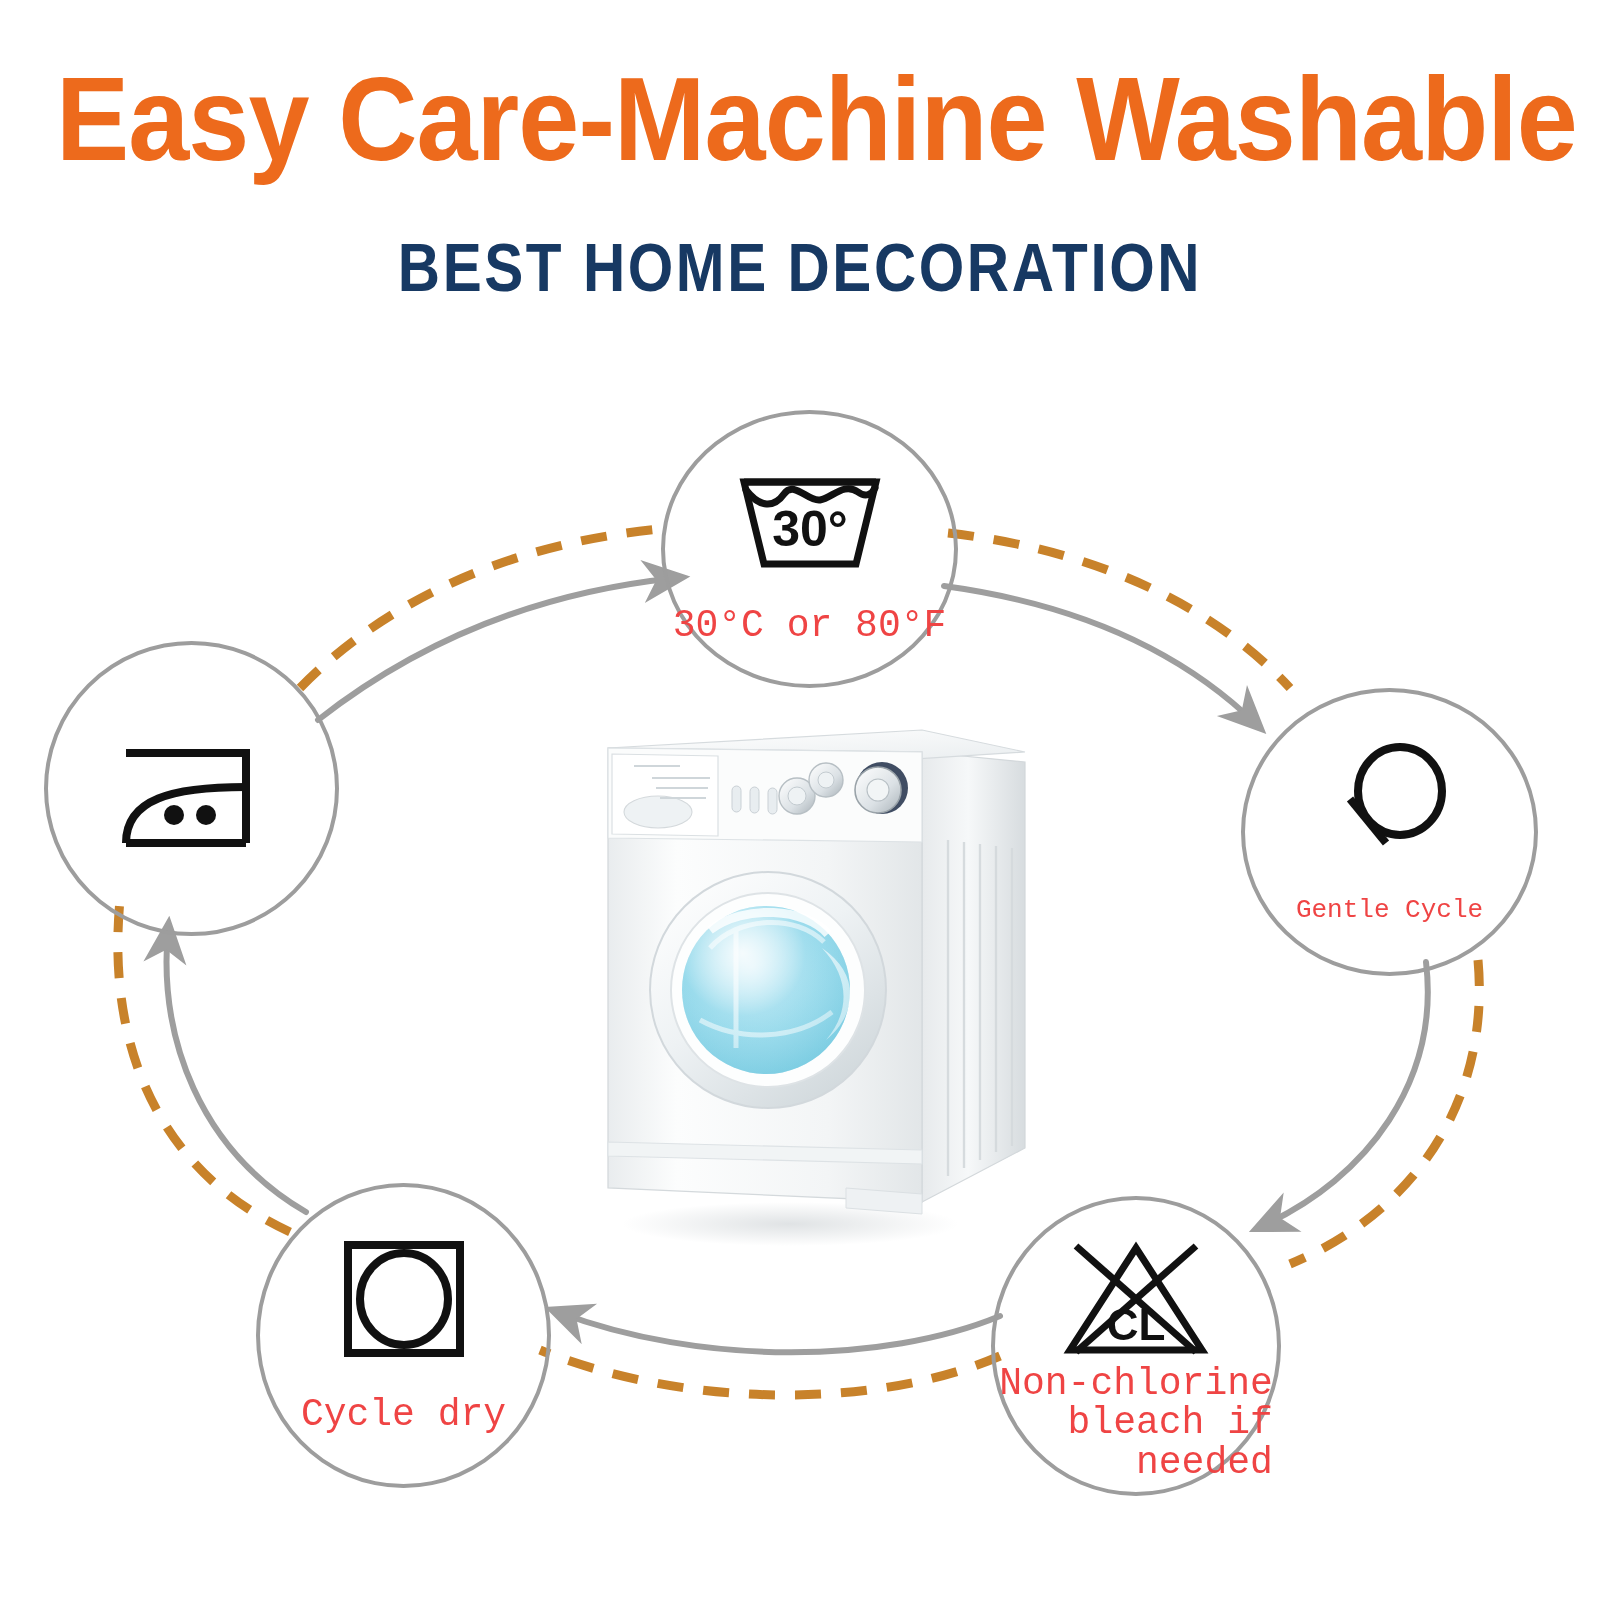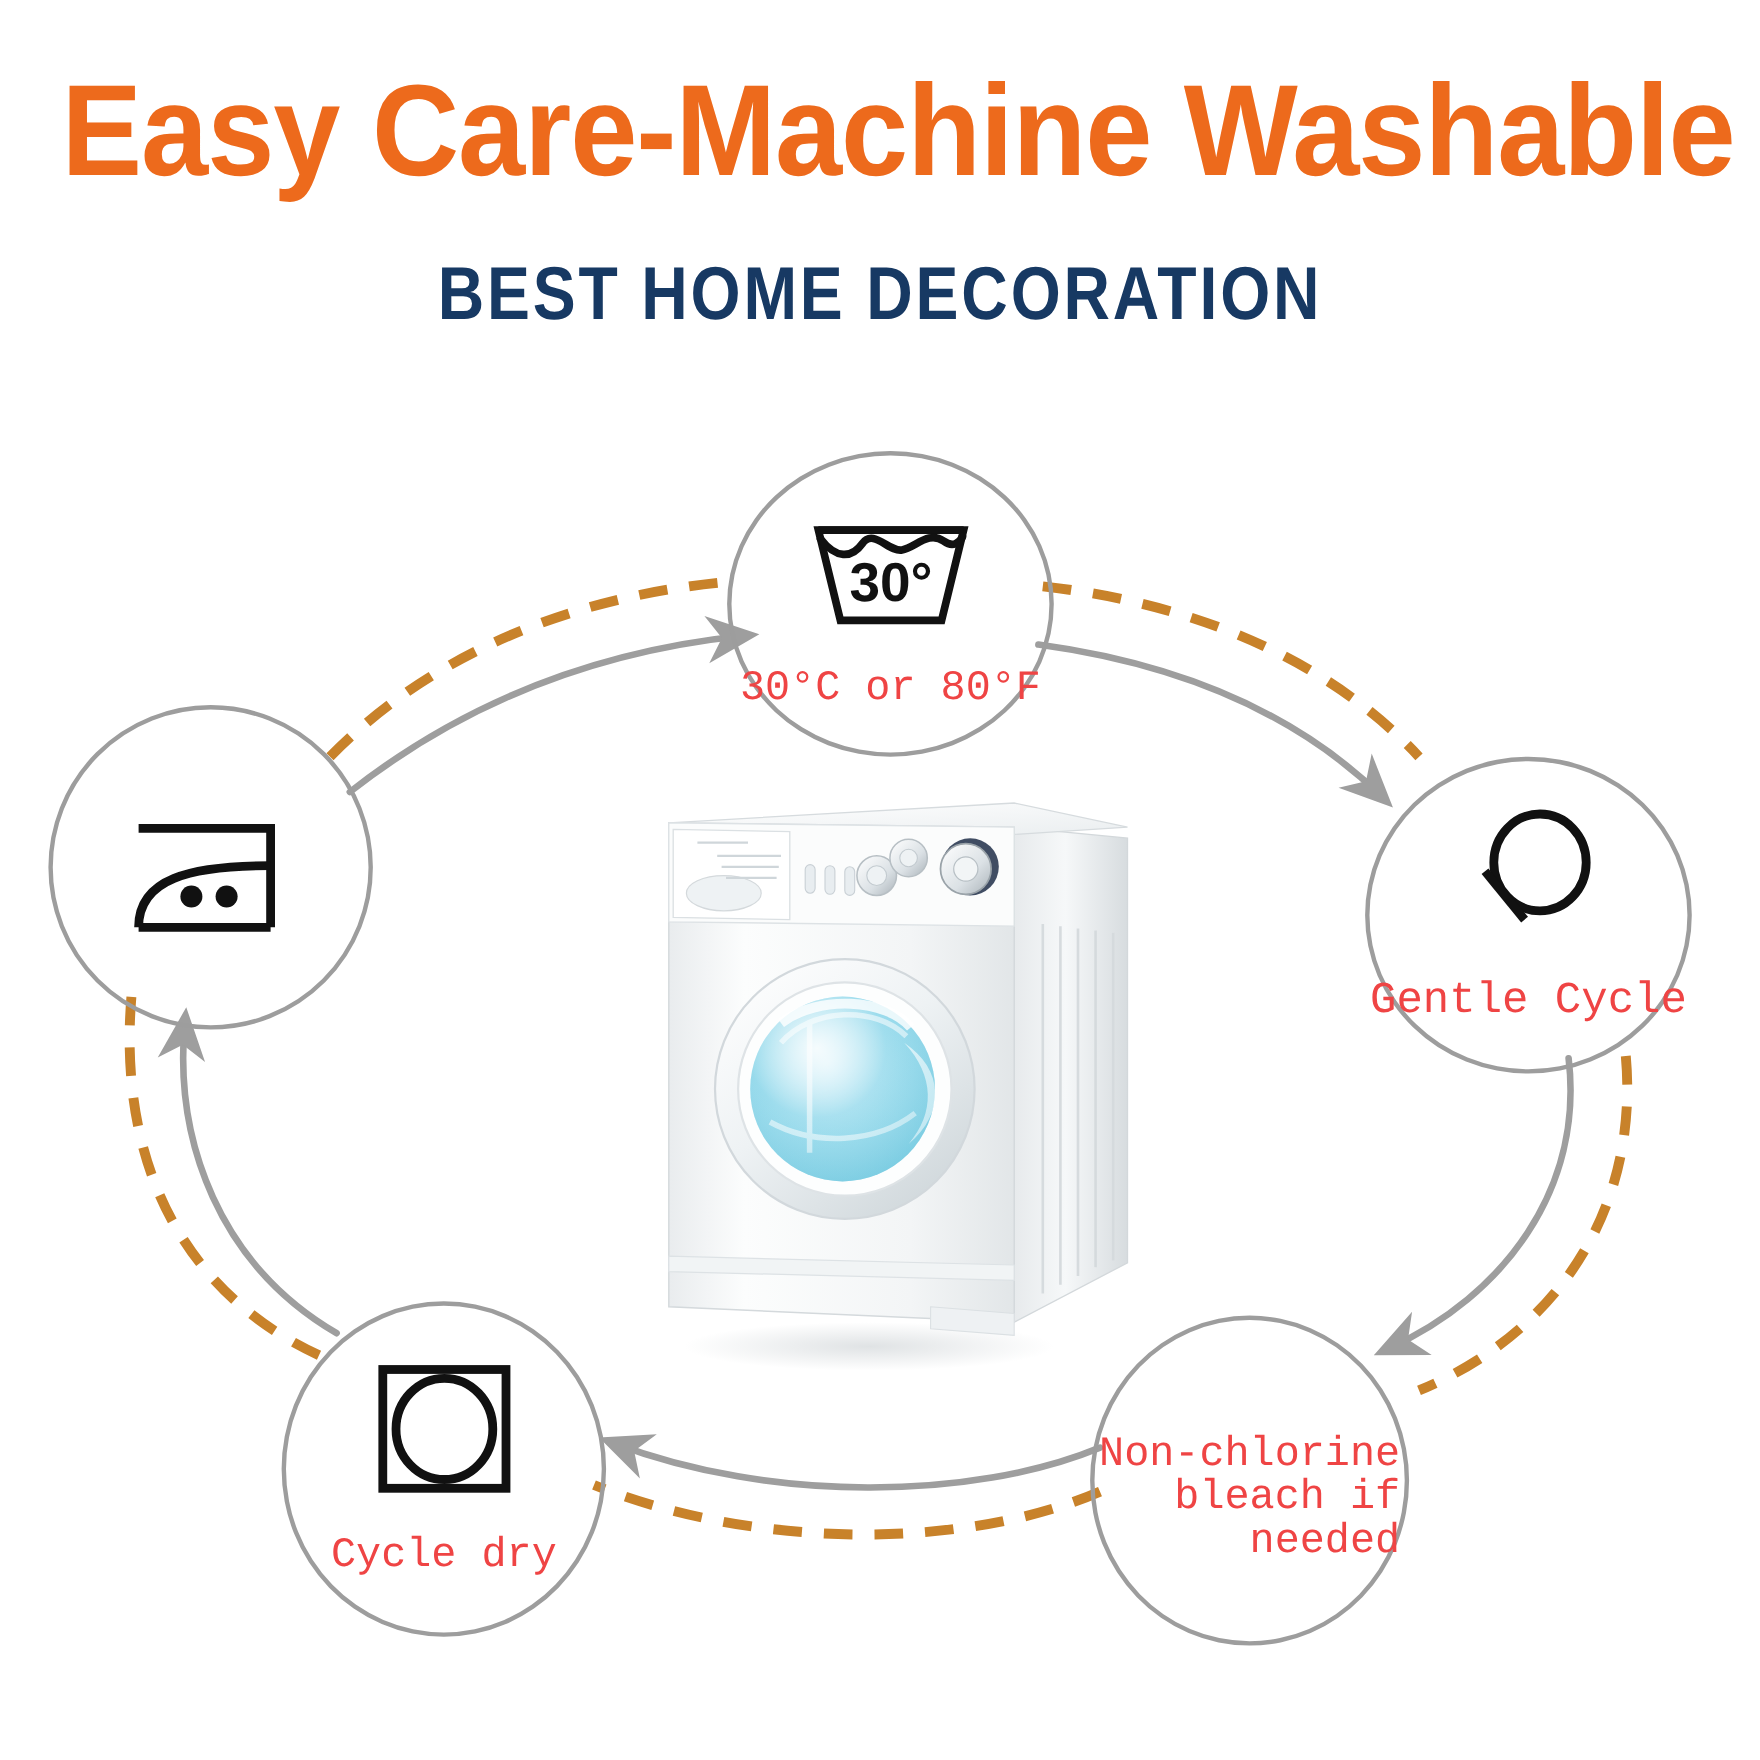--- a/index.html
+++ b/index.html
@@ -100,21 +100,21 @@
   }
 
   
   #node-wash   { left: 661px;  top: 410px;  width: 297px; height: 278px; }
   #node-gentle { left: 1241px; top: 688px;  width: 297px; height: 288px; }
   #node-bleach { left: 991px;  top: 1196px; width: 290px; height: 300px; }
   #node-tumble { left: 256px;  top: 1183px; width: 295px; height: 305px; }
   #node-iron   { left: 44px;   top: 641px;  width: 295px; height: 295px; }
 
   #node-wash   .node-label { font-size: 38px; margin-top: 26px; }
-  #node-gentle .node-label { font-size: 40px; margin-top: 34px; }
+  #node-gentle .node-label { font-size: 26px; margin-top: 34px; }
   #node-bleach .node-label { font-size: 38px; margin-top: 2px; }
   #node-tumble .node-label { font-size: 38px; margin-top: 34px; }
   #node-iron   .node-label { font-size: 38px; margin-top: 4px; }
 
   #node-wash   .node-inner { padding-top: 16px; }
   #node-bleach .node-inner { padding-top: 30px; }
   #node-iron   .node-inner { padding-top: 18px; }
 </style>
 </head>
 <body>
@@ -290,20 +290,28 @@
           <ellipse cx="76" cy="52" rx="42" ry="44" fill="none" stroke="#111" stroke-width="8"></ellipse>
           <path d="M26 60 L62 104" stroke="#111" stroke-width="8" stroke-linecap="butt"></path>
         </svg>
       </div>
       <div class="node-label">Gentle Cycle</div>
     </div>
   </div>
 
   <div class="node" id="node-bleach">
     <div class="node-inner">
+      <div class="node-symbol">
+        <svg width="160" height="122" viewBox="0 0 160 122">
+          <path d="M80 8 L146 110 L14 110 Z" fill="none" stroke="#111" stroke-width="7" stroke-linejoin="miter"></path>
+          <text x="80" y="100" text-anchor="middle" font-family="Liberation Sans, sans-serif" font-size="44" font-weight="bold" fill="#111">CL</text>
+          <path d="M20 6 L140 112" stroke="#111" stroke-width="7"></path>
+          <path d="M140 6 L20 112" stroke="#111" stroke-width="7"></path>
+        </svg>
+      </div>
       <div class="node-label">Non-chlorine
 bleach if
 needed</div>
     </div>
   </div>
 
   <div class="node" id="node-tumble">
     <div class="node-inner">
       <div class="node-symbol">
         <svg width="128" height="124" viewBox="0 0 128 124">

